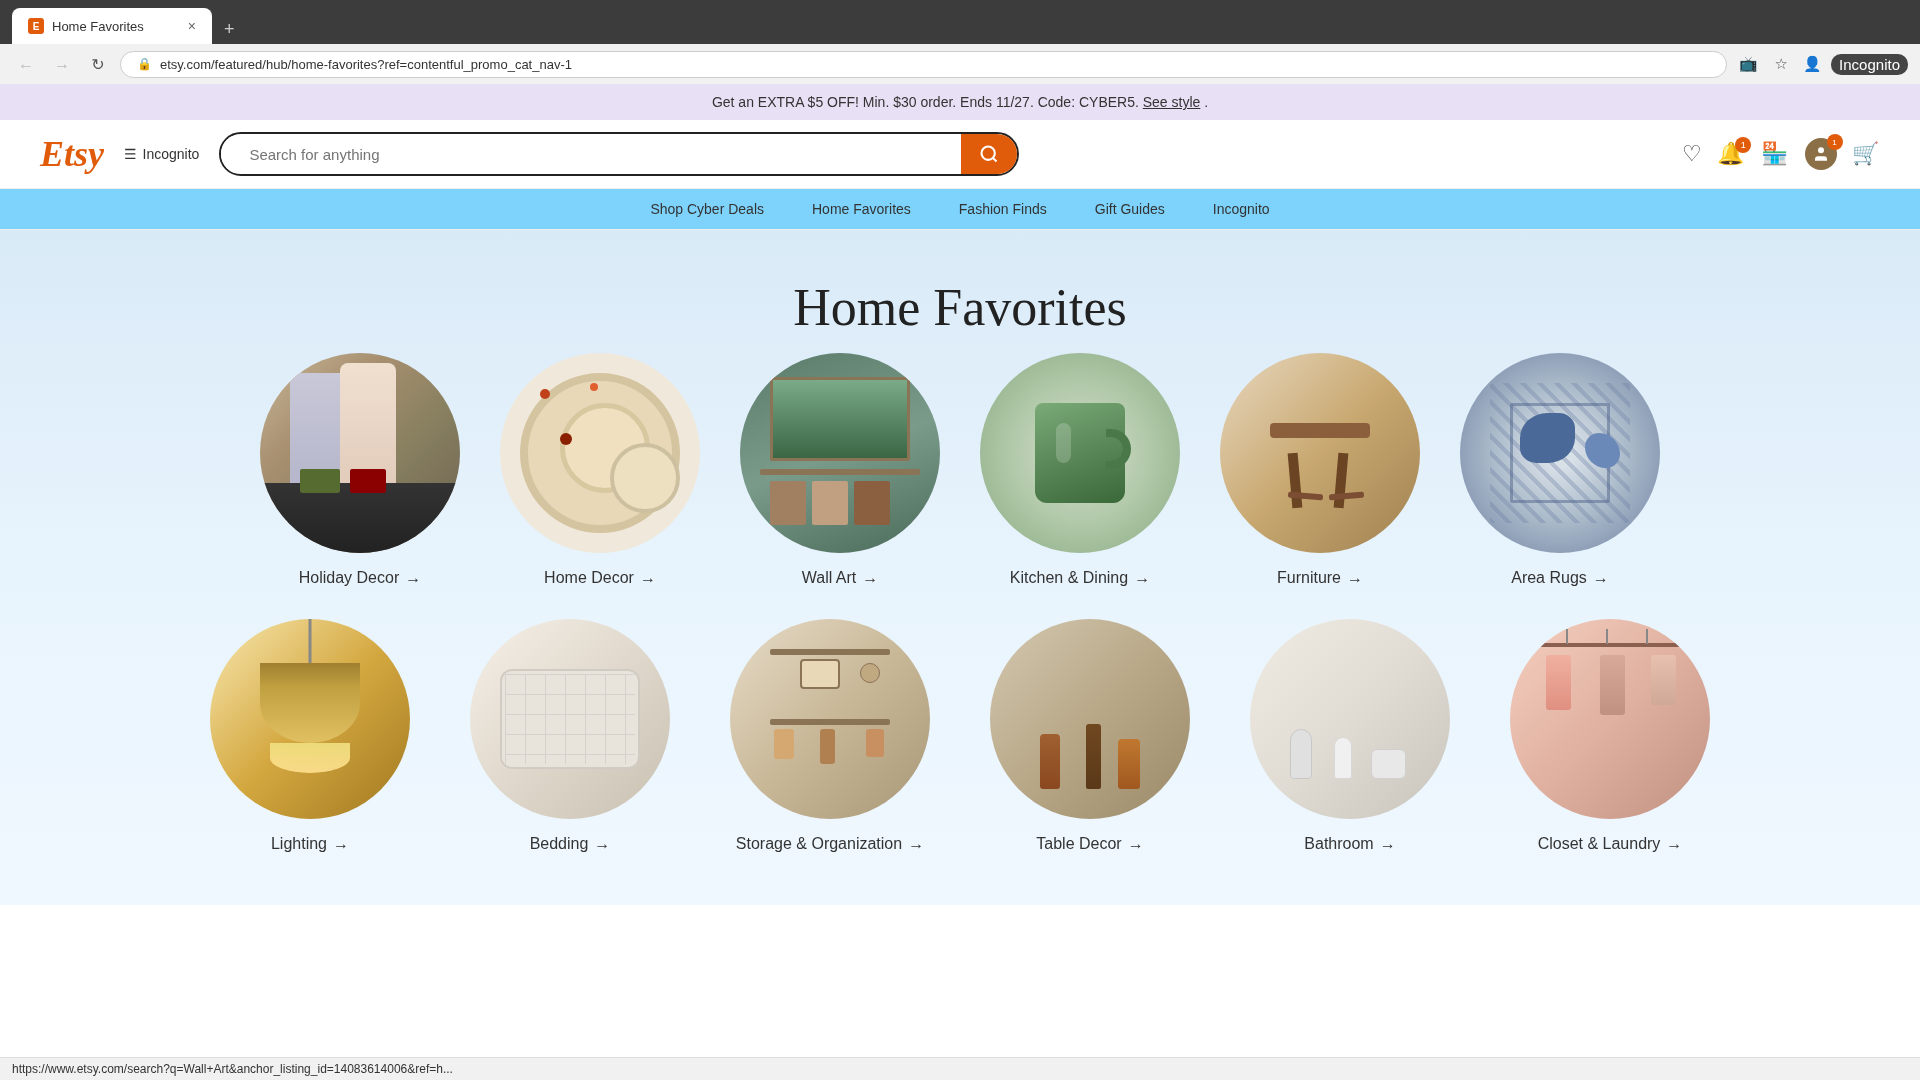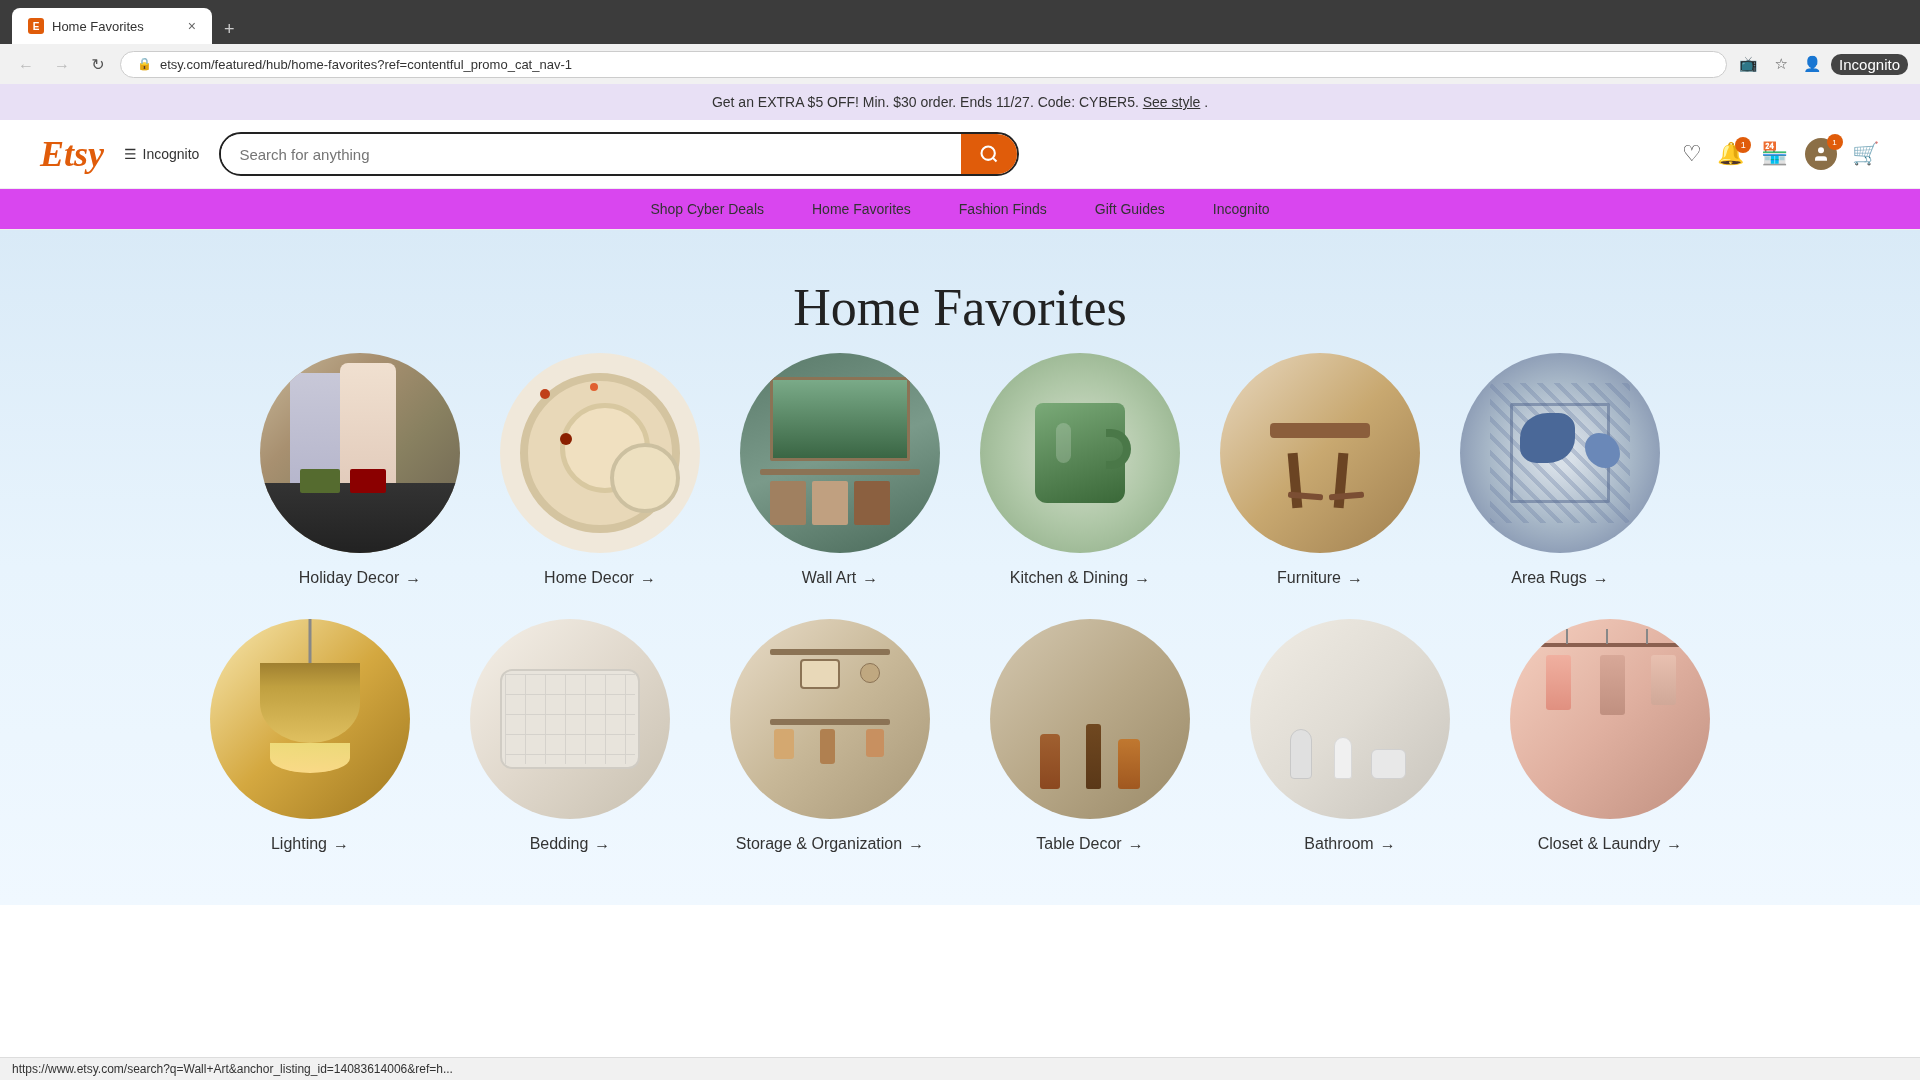--- a/index.html
+++ b/index.html
@@ -26,29 +26,29 @@
 
     
     .promo-banner { background: #e8e0f5; text-align: center; padding: 10px; font-size: 14px; color: #333; }
     .promo-banner a { color: #333; text-decoration: underline; }
 
     
     .etsy-header { background: #fff; padding: 12px 40px; display: flex; align-items: center; gap: 20px; border-bottom: 1px solid #eee; }
     .etsy-logo { font-size: 36px; color: #e05c0a; font-weight: bold; font-family: Georgia, serif; cursor: pointer; }
     .categories-btn { display: flex; align-items: center; gap: 6px; font-size: 14px; color: #333; cursor: pointer; white-space: nowrap; }
     .search-bar { flex: 1; display: flex; align-items: center; background: #fff; border: 2px solid #222; border-radius: 40px; overflow: hidden; max-width: 800px; }
-    .search-bar input { flex: 1; border: none; outline: none; padding: 10px 18px; font-size: 15px; color: #555; }
+    .search-bar input { flex: 1; border: none; outline: none; padding: 10px 28px; font-size: 15px; color: #555; }
     .search-btn { background: #e05c0a; border: none; padding: 10px 18px; cursor: pointer; display: flex; align-items: center; justify-content: center; }
     .header-actions { display: flex; align-items: center; gap: 16px; margin-left: auto; }
     .header-icon { color: #333; font-size: 22px; cursor: pointer; position: relative; }
     .notification-badge { position: absolute; top: -4px; right: -6px; background: #e05c0a; color: #fff; font-size: 9px; width: 16px; height: 16px; border-radius: 50%; display: flex; align-items: center; justify-content: center; }
     .avatar { width: 32px; height: 32px; border-radius: 50%; background: #8B6F47; display: flex; align-items: center; justify-content: center; color: #fff; font-size: 14px; cursor: pointer; position: relative; }
 
     
-    .main-nav { background: #d946ef; display: flex; justify-content: center; gap: 48px; padding: 12px 0; border-bottom: 1px solid #eee; }
+    .main-nav { background: #7dd3fc; display: flex; justify-content: center; gap: 48px; padding: 12px 0; border-bottom: 1px solid #eee; }
     .nav-link { font-size: 14px; color: #333; text-decoration: none; cursor: pointer; }
 
     
     .hero-section { background: linear-gradient(180deg, #d9eaf7 0%, #e8f4fd 50%, #f0f8ff 100%); padding: 48px 40px 32px; text-align: center; }
     .hero-title { font-size: 52px; color: #222; font-weight: 400; font-family: Georgia, serif; margin-bottom: 16px; }
     .hero-subtitle { font-size: 18px; color: #444; max-width: 800px; margin: 0 auto 40px; line-height: 1.5; }
 
     
     .categories-row { display: flex; justify-content: center; padding: 0 40px 32px; }
     .category-item { display: flex; flex-direction: column; align-items: center; cursor: pointer; width: 240px; }

